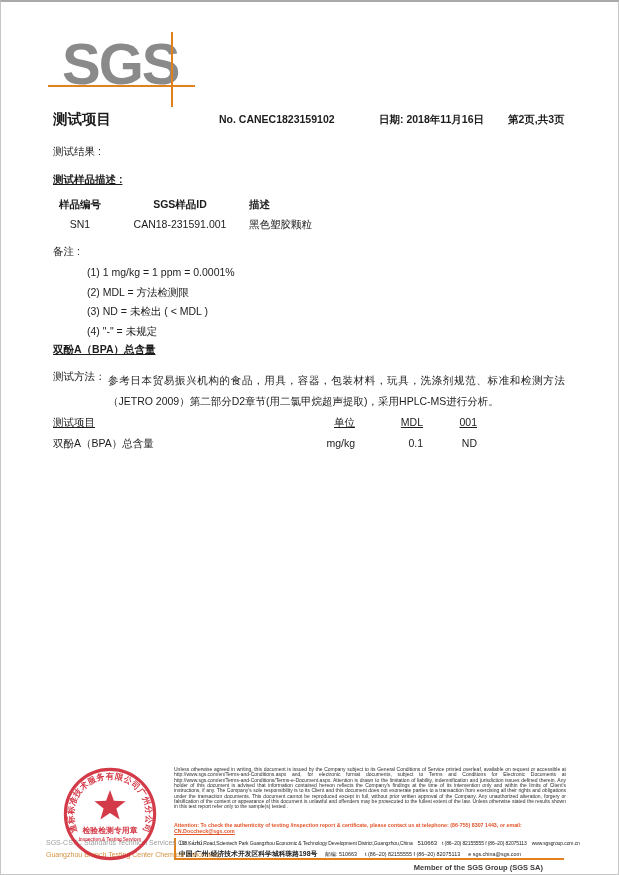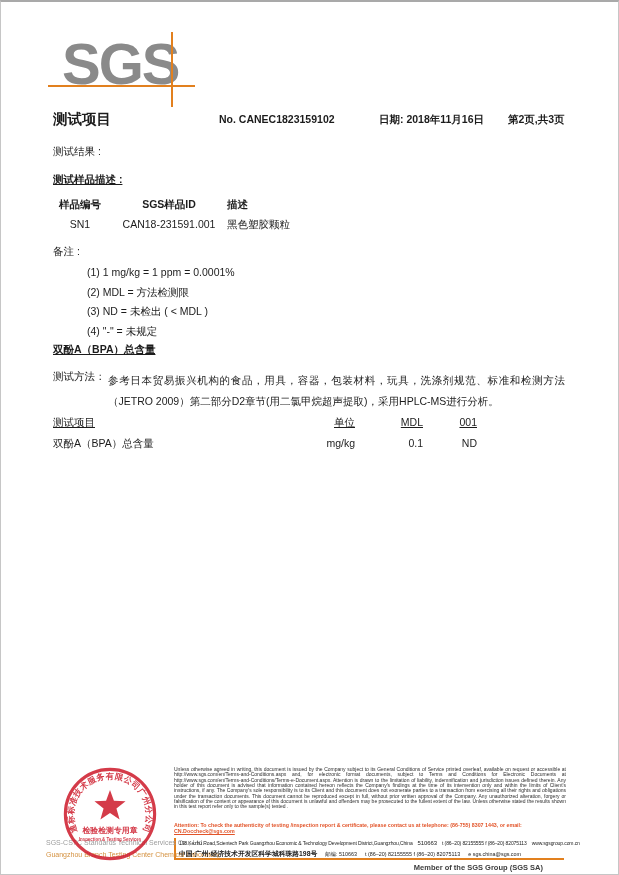--- a/index.html
+++ b/index.html
@@ -18,21 +18,21 @@
   .header-row{position:absolute;left:0;top:111px;width:100%;font-size:10.5px;font-weight:700;}
   .header-row .title{position:absolute;left:52px;top:-3px;font-size:14.5px;font-weight:700;}
   .header-row .no{position:absolute;left:218px;top:0;}
   .header-row .date{position:absolute;left:378px;top:0;text-align:right;}
   .header-row .pg{position:absolute;left:507px;top:0;}
   
   .lbl{position:absolute;font-size:10.5px;}
   .u{text-decoration:underline;}
   .b{font-weight:700;}
   .sample-table{position:absolute;left:48px;top:196px;font-size:10.5px;}
-  .srow{display:grid;grid-template-columns:62px 100px auto;column-gap:8px;margin-bottom:6px;}
+  .srow{display:grid;grid-template-columns:62px 100px auto;column-gap:19px;margin-bottom:6px;}
   .srow .c1,.srow .c2{text-align:center;}
   .remarks{position:absolute;left:86px;top:261px;font-size:10.5px;line-height:19.5px;}
   .bpa{position:absolute;left:52px;top:341px;font-size:10.5px;font-weight:700;text-decoration:underline;}
   .method{position:absolute;left:52px;top:368px;width:512px;display:flex;font-size:10.5px;}
   .method .mlabel{width:55px;flex:none;}
   .method .mtext{flex:1;line-height:21px;text-align:justify;}
   .rtable{position:absolute;left:52px;top:414px;width:520px;font-size:10.5px;}
   .rrow{display:grid;grid-template-columns:240px 62px 68px 54px;margin-bottom:7px;}
   .rrow .rc{text-align:right;}
   .rrow .ital{}

